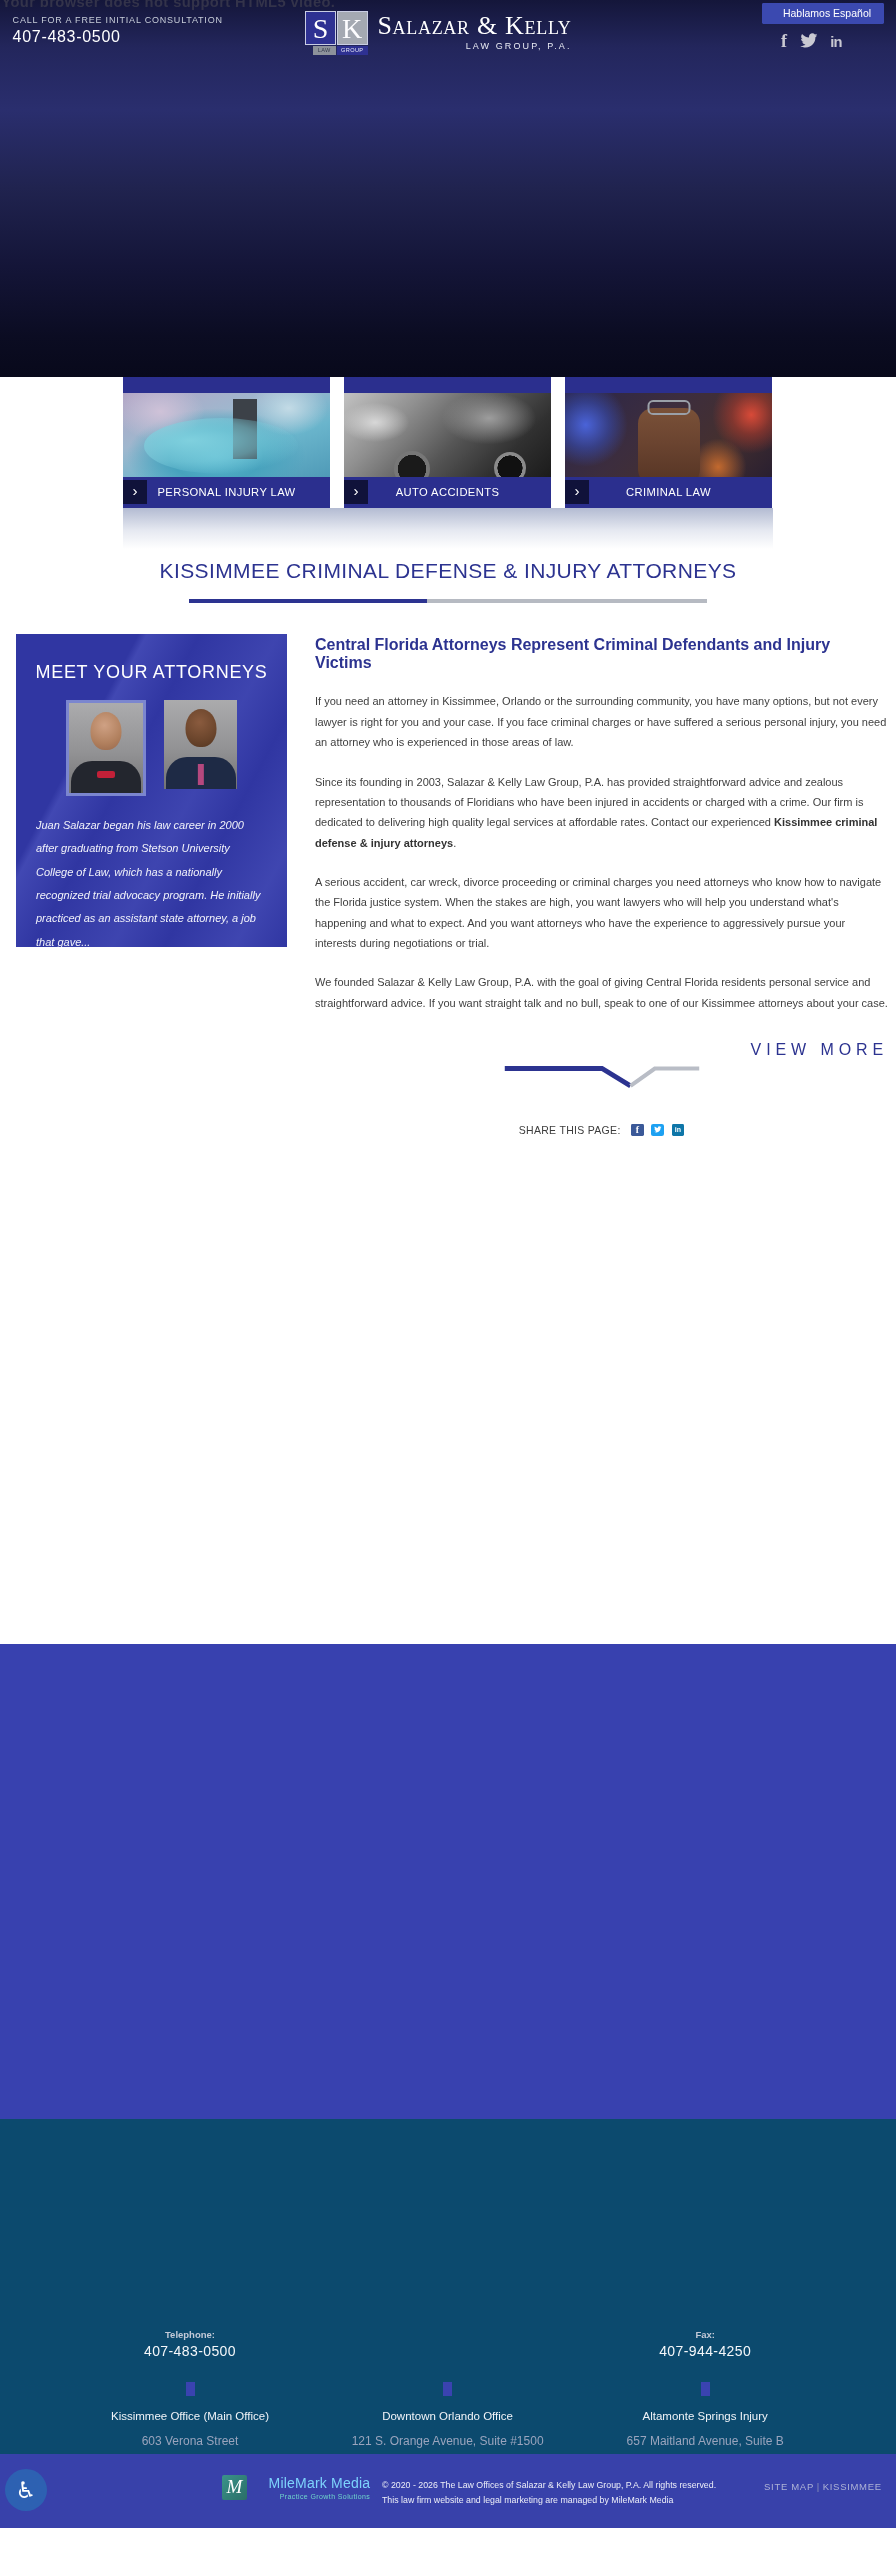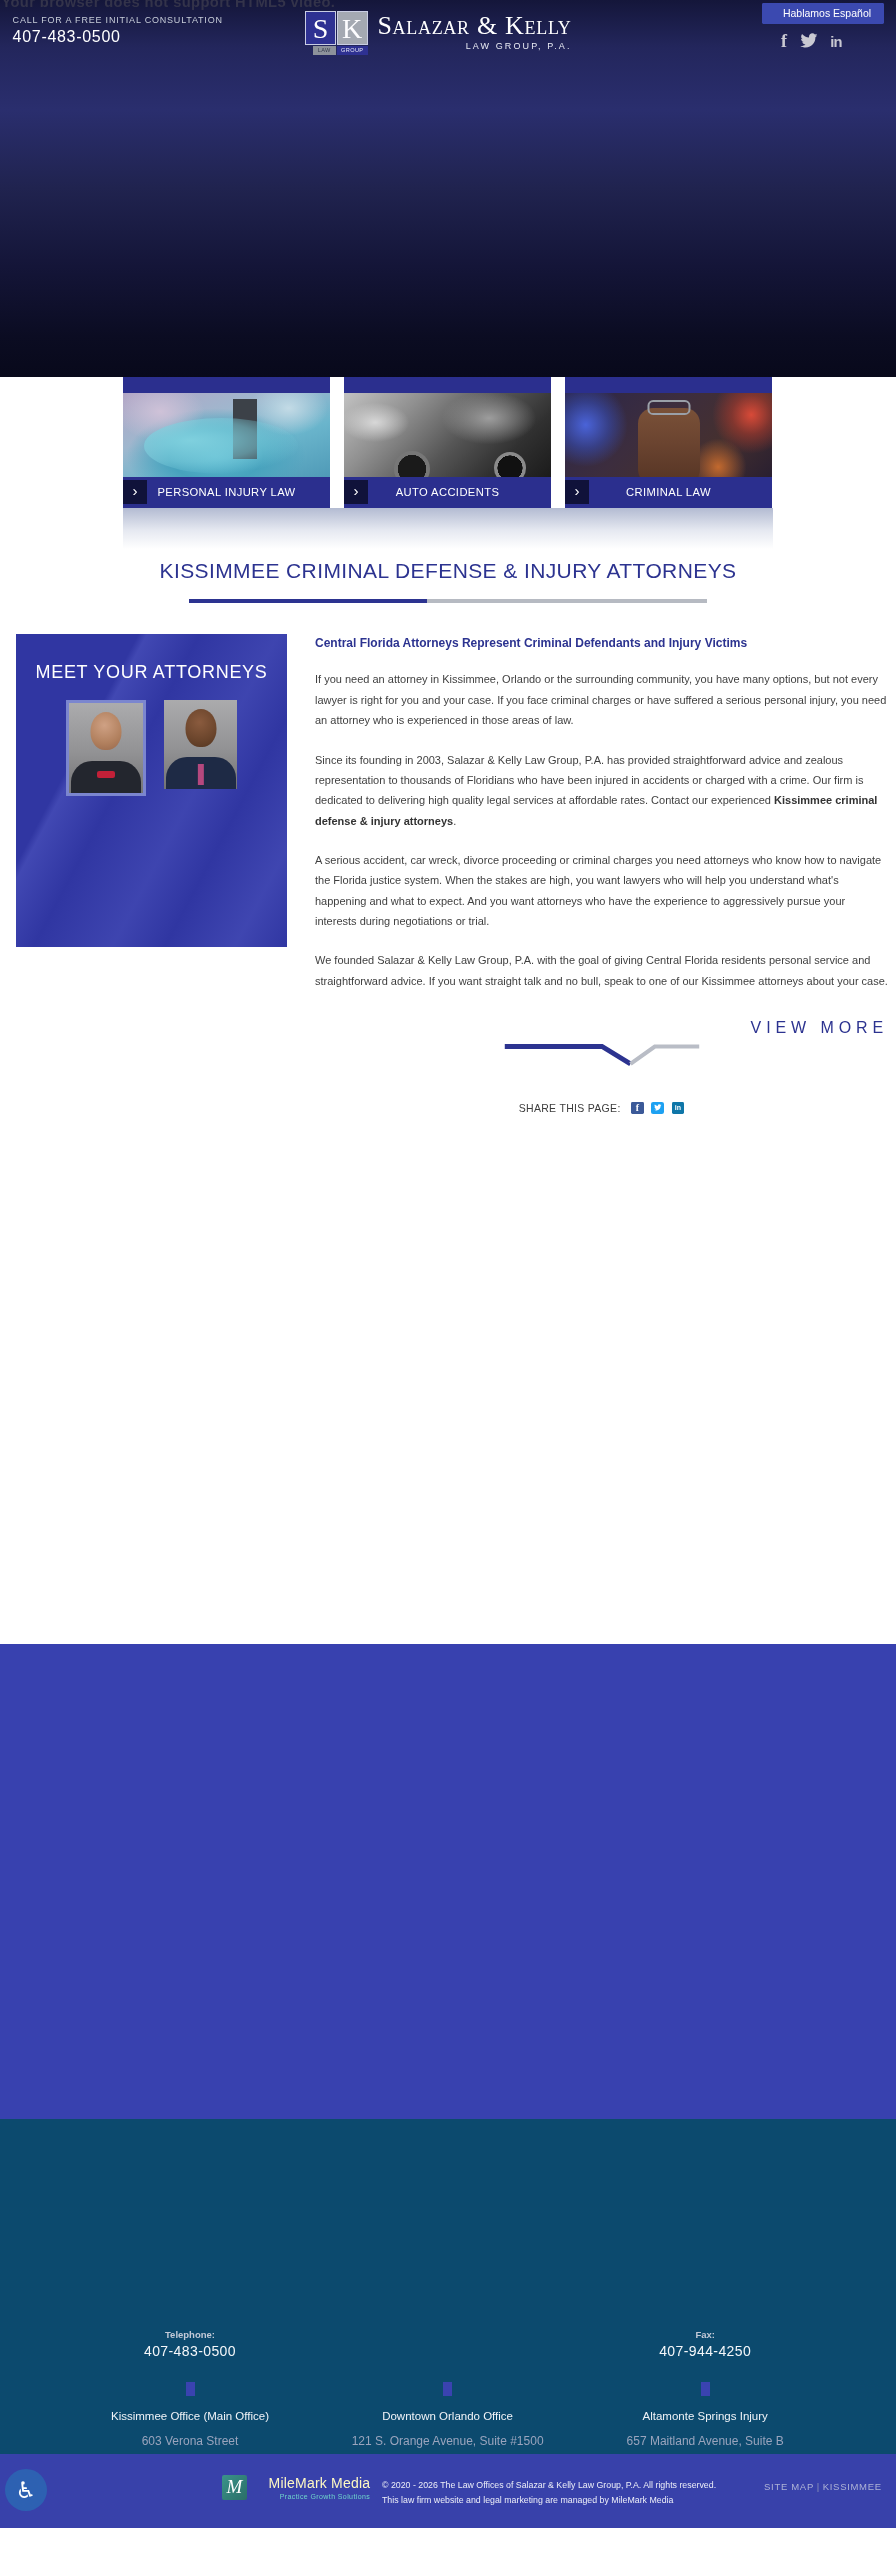--- a/index.html
+++ b/index.html
@@ -90,21 +90,21 @@
   .portrait::after { content:""; position:absolute; bottom:-4.2px; left:50%; transform:translateX(-50%); width:70px; height:36px; border-radius:21px 21px 0 0; background:#23262e; }
   .portrait-dark::before { background:radial-gradient(circle at 45% 35%, #8a5b3e 0%, #6b452c 60%, #523категория420 100%); }
   .portrait-dark::before { background:radial-gradient(circle at 45% 35%, #8a5b3e 0%, #6b452c 60%, #523420 100%); }
   .portrait-dark::after { background:#1e2a45; }
   .tie { position:absolute; bottom:15.4px; left:50%; transform:translateX(-50%); z-index:2; }
   .tie-bow { width:18px; height:7px; background:#c22038; border-radius:2.1px; }
   .tie-long { width:6.3px; height:21px; background:#b5487e; bottom:4.2px; }
   .sidebar-bio { font-style:italic; font-size:11px; line-height:2.13; margin:17.5px 20px 0; color:#f1f2fa; }
 
   .main-col { margin-left:28px; width:573px; }
-  .main-heading { color:#2c3390; font-size:12px; font-weight:bold; margin-top:2.8px; }
+  .main-heading { color:#2c3390; font-size:16px; font-weight:bold; margin-top:2.8px; }
   .para { font-size:11px; color:#3f3f3f; line-height:1.85; margin-top:19px; }
   .para b { color:#333; }
 
   .view-more-wrap { text-align:right; margin-top:28px; }
   .view-more { display:inline-block; color:#2c3390; font-size:16px; letter-spacing:4.9px; cursor:pointer; }
   .chevron-svg { display:block; margin:5.6px auto 0; }
 
   .share-row { display:flex; justify-content:center; align-items:center; gap:7.7px; margin-top:34px; }
   .share-label { font-size:10.5px; color:#3c3c3c; letter-spacing:0.3px; margin-right:2.8px; }
   .share-icon { width:12.6px; height:12.6px; border-radius:1.4px; color:#fff; text-align:center; cursor:pointer; display:flex; align-items:center; justify-content:center; }
@@ -123,21 +123,21 @@
   .offices-cols { display:flex; margin-top:5.6px; }
   .marker { width:9px; height:14.7px; background:#3a43b0; margin:17px auto 0; }
   .office-name { font-size:11.5px; color:#f0f3f8; margin-top:14px; }
   .office-addr { font-size:12px; color:#9aa4bd; margin-top:9px; line-height:1.8; }
 
   .bottom-bar { height:74px; background:#3841aa; position:relative; color:#fff; }
   .a11y-btn { position:absolute; left:4.9px; top:14.7px; width:42px; height:42px; border-radius:50%; background:#2d61b2; border:none; color:#fff; font-size:23px; line-height:42px; text-align:center; cursor:pointer; font-family:"DejaVu Sans",sans-serif; }
   .mm-logo { position:absolute; left:222px; top:21px; display:flex; align-items:flex-start; cursor:pointer; }
   .mm-badge { width:25px; height:25px; border-radius:2.1px; background:linear-gradient(135deg,#3a938a 0%,#2a6e68 100%); color:#fff; font-family:"Liberation Serif",serif; font-style:italic; font-size:19px; text-align:center; line-height:24px; }
   .mm-text { margin-left:5.6px; }
-  .mm-name { font-size:14px; color:#fef9c3; letter-spacing:0.2px;padding-left:16px; }
+  .mm-name { font-size:14px; color:#7dd3fc; letter-spacing:0.2px;padding-left:16px; }
   .mm-tag { font-size:7px; color:#6fd6cb; text-align:right; margin-top:1.4px; letter-spacing:0.4px; }
   .copyright { position:absolute; left:382px; top:24px; font-size:8.8px; color:#eceef8; line-height:1.7; }
   .legal-links { position:absolute; left:764px; top:26.6px; font-size:9.5px; letter-spacing:0.7px; color:#aeb3d6; }
   .legal-links a { color:#aeb3d6; cursor:pointer; }
   .legal-sep { color:#8b90b8; margin:0 2.8px; }
 </style>
 </head>
 <body>
 
 <div class="hero">
@@ -212,20 +212,21 @@
     <div class="sidebar">
       <div class="sidebar-title">MEET YOUR ATTORNEYS</div>
       <div class="portraits">
         <div class="portrait portrait-framed">
           <span class="tie tie-bow"></span>
         </div>
         <div class="portrait portrait-dark">
           <span class="tie tie-long"></span>
         </div>
       </div>
+      <p class="sidebar-bio">Juan Salazar began his law career in 2000 after graduating from Stetson University College of Law, which has a nationally recognized trial advocacy program. He initially practiced as an assistant state attorney, a job that gave...</p>
     </div>
 
     <div class="main-col">
       <h2 class="main-heading">Central Florida Attorneys Represent Criminal Defendants and Injury Victims</h2>
       <p class="para">If you need an attorney in Kissimmee, Orlando or the surrounding community, you have many options, but not every lawyer is right for you and your case. If you face criminal charges or have suffered a serious personal injury, you need an attorney who is experienced in those areas of law.</p>
       <p class="para"><span>Since its founding in 2003, Salazar &amp; Kelly Law Group, P.A. has provided straightforward advice and zealous representation to thousands of Floridians who have been injured in accidents or charged with a crime. Our firm is dedicated to delivering high quality legal services at affordable rates. Contact our experienced </span><b>Kissimmee criminal defense &amp; injury attorneys</b><span>.</span></p>
       <p class="para">A serious accident, car wreck, divorce proceeding or criminal charges you need attorneys who know how to navigate the Florida justice system. When the stakes are high, you want lawyers who will help you understand what's happening and what to expect. And you want attorneys who have the experience to aggressively pursue your interests during negotiations or trial.</p>
       <p class="para">We founded Salazar &amp; Kelly Law Group, P.A. with the goal of giving Central Florida residents personal service and straightforward advice. If you want straight talk and no bull, speak to one of our Kissimmee attorneys about your case.</p>
 
       <div class="view-more-wrap">

